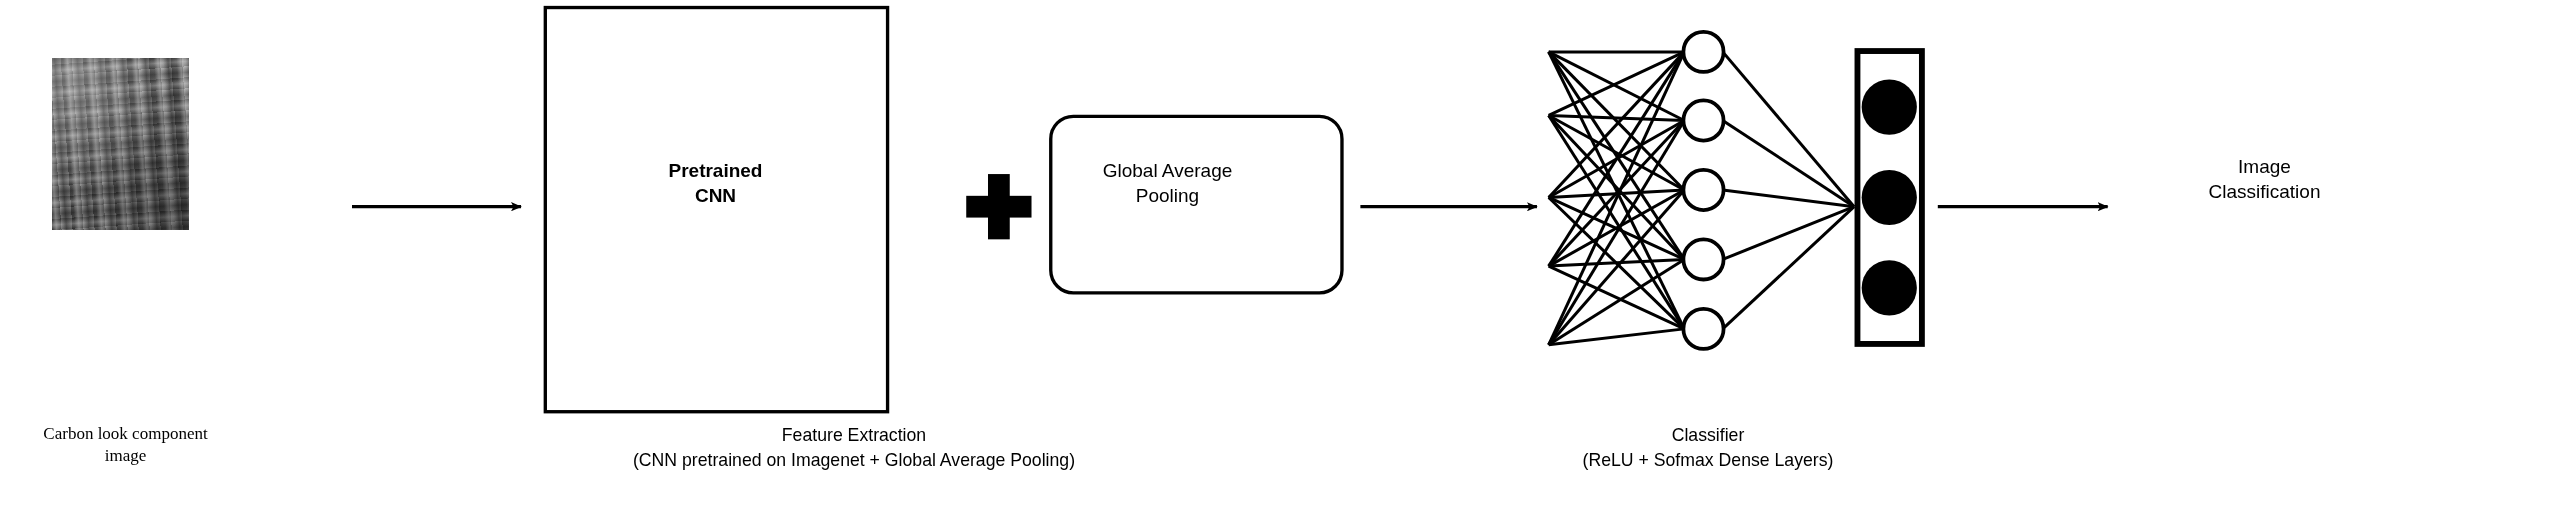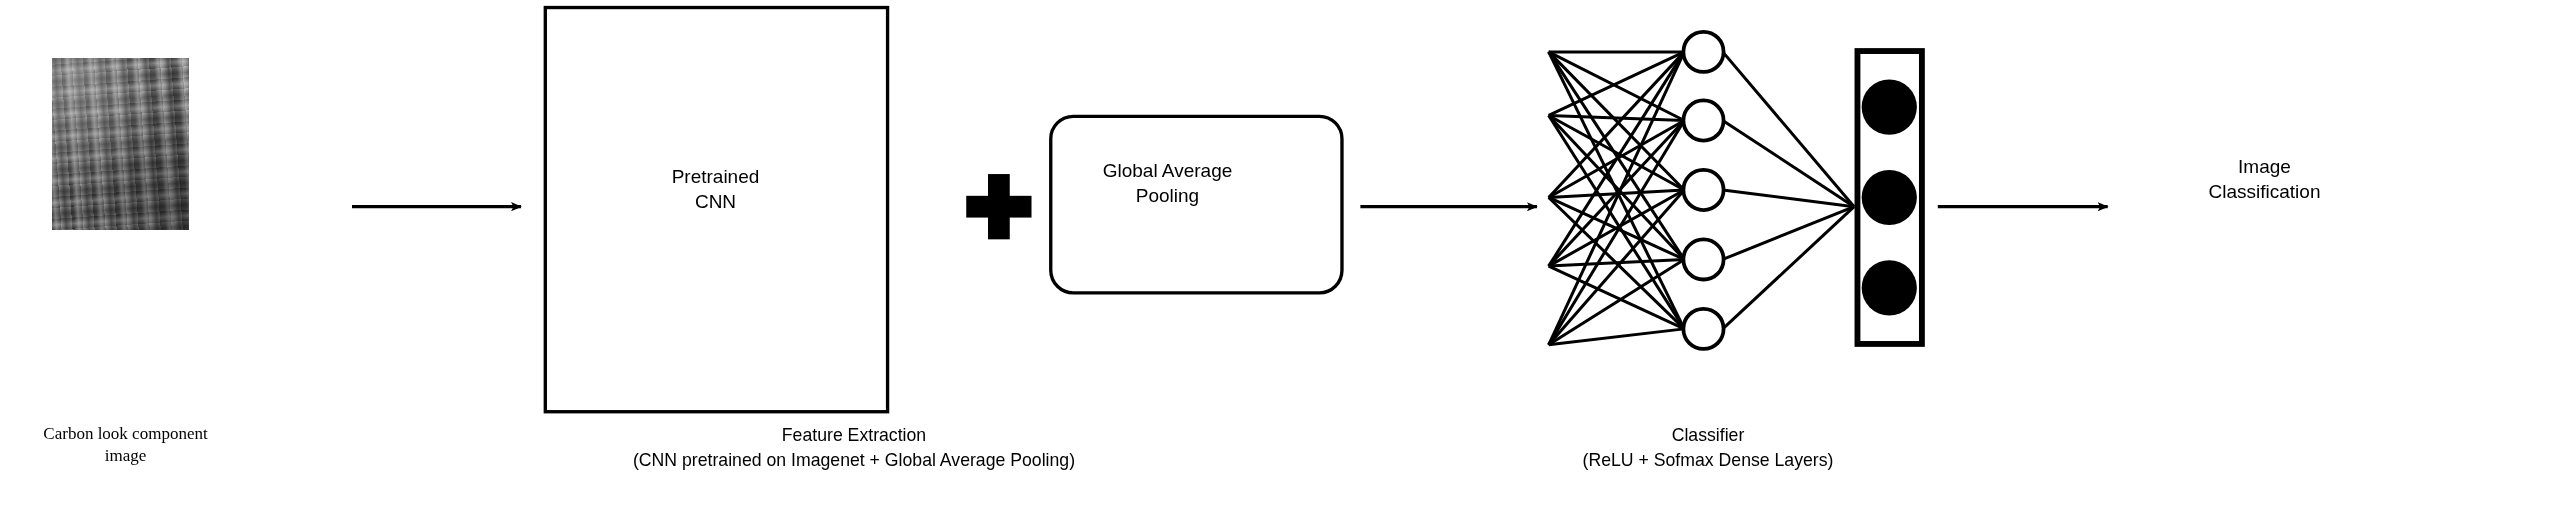--- a/index.html
+++ b/index.html
@@ -96,21 +96,21 @@
     font-size: 19px;
     transform: scaleX(0.93);
     transform-origin: center top;
   }
 
   #cap-input       { left: 0px;    top: 423px; width: 251px;  }
   #cap-feature     { left: 519px;  top: 423px; width: 670px;  }
   #cap-classifier  { left: 1415px; top: 423px; width: 586px;  }
   #cap-output      { left: 1984px; top: 423px; width: 586px;  }
 
-  #cnn-text        { left: 544px;  top: 165px; width: 343px;  }
+  #cnn-text        { left: 544px;  top: 159px; width: 343px; font-weight: bold;  }
   #gap-text        { left: 1049px; top: 159px; width: 237px; text-align: center;  }
   #imgclass-text   { left: 2118px; top: 155px; width: 293px;  }
 </style>
 </head>
 <body>
 
 <div id="diagram-root">
 
   <div class="carbon-photo">
     <div class="weave"></div>

